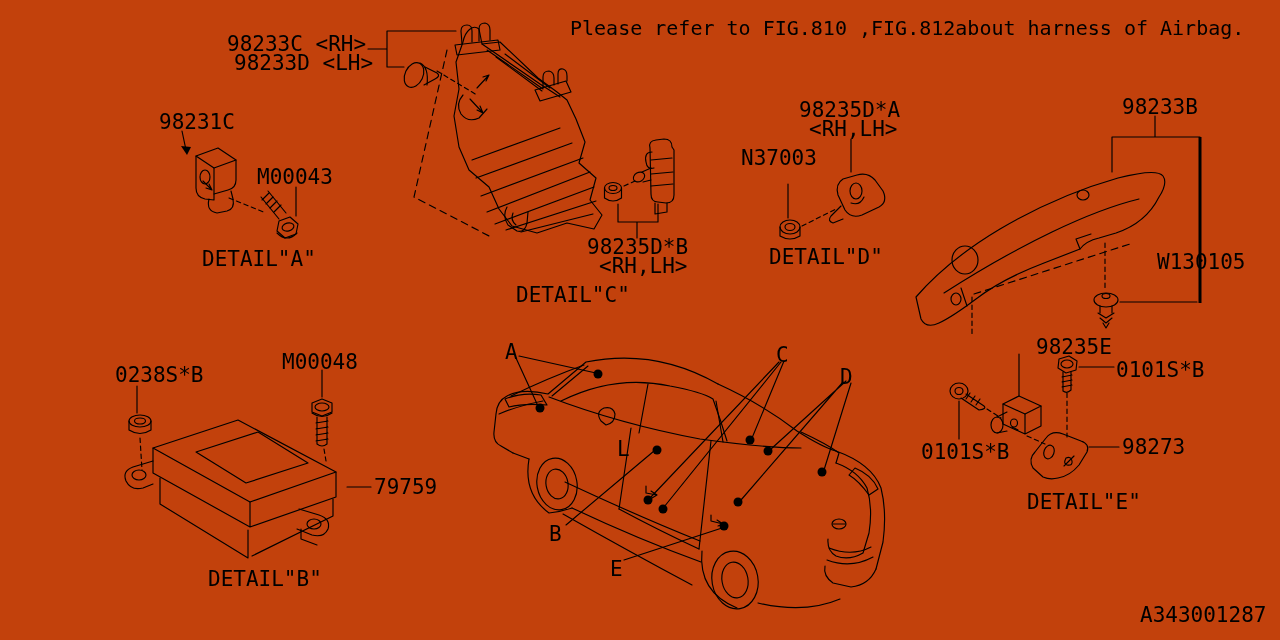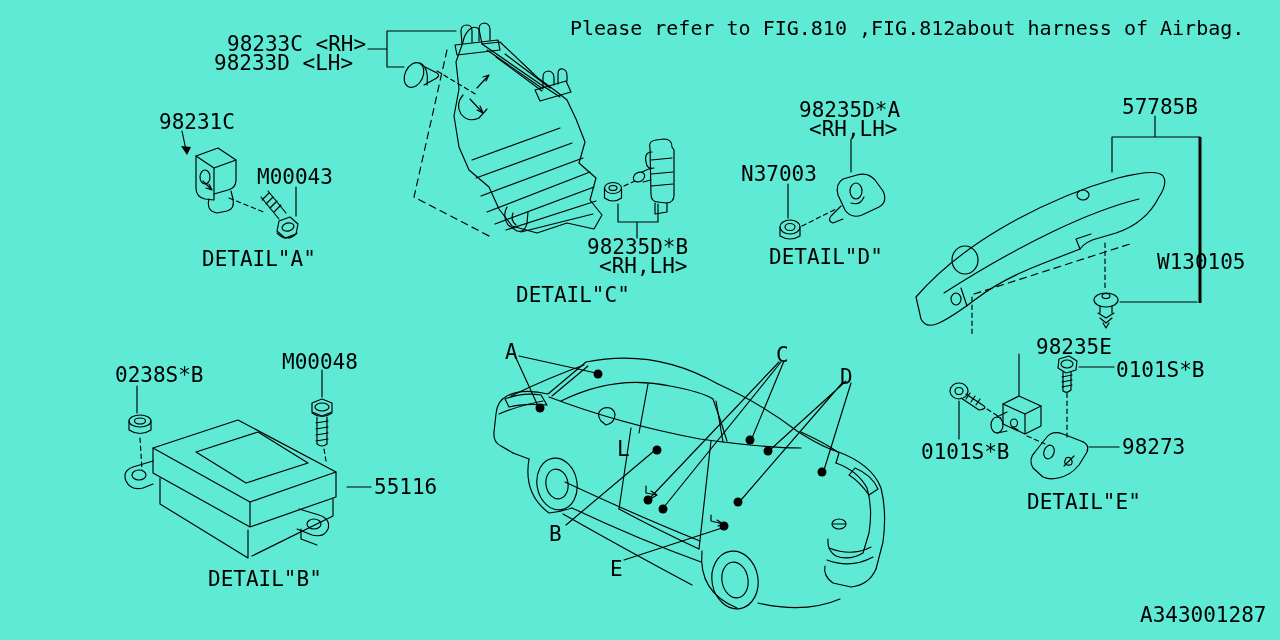--- a/index.html
+++ b/index.html
@@ -1,16 +1,16 @@
 <!DOCTYPE html>
 <html><head>
 <meta charset="utf-8">
 <style>
   html,body{margin:0;padding:0;background:#fff;}
-  .stage{position:relative;width:1280px;height:640px;background:#5eead4;overflow:hidden;
+  .stage{position:relative;width:1280px;height:640px;background:#c2410c;overflow:hidden;
          font-family:"DejaVu Sans Mono","Liberation Mono",monospace;}
   .stage svg{position:absolute;left:0;top:0;}
   .lbl{position:absolute;font-size:21px;line-height:1.05;color:#000;white-space:pre;
        letter-spacing:0px;}
   .note{font-size:20px;}
   .ln{stroke:#000;fill:none;stroke-width:1.15;stroke-linecap:round;stroke-linejoin:round;}
   .thk{stroke:#000;fill:none;stroke-width:3;}
   .dsh{stroke:#000;fill:none;stroke-width:1.15;stroke-dasharray:7 5;stroke-linecap:round;}
   .dsh2{stroke:#000;fill:none;stroke-width:1.15;stroke-dasharray:4.5 3.5;stroke-linecap:round;}
   .dot{fill:#000;stroke:none;}
@@ -235,46 +235,46 @@
     <circle class="dot" cx="648" cy="500" r="4.5"></circle>
     <circle class="dot" cx="663" cy="509" r="4.5"></circle>
     <circle class="dot" cx="738" cy="502" r="4.5"></circle>
     <circle class="dot" cx="724" cy="526" r="4.5"></circle>
   </g>
 </svg>
 
 <div class="lbl note" style="left:570px;top:18px">Please refer to FIG.810 ,FIG.812about harness of Airbag.</div>
 
 <div class="lbl" style="left:227px;top:33px">98233C &lt;RH&gt;</div>
-<div class="lbl" style="left:214px;top:52px">98233D &lt;LH&gt;</div>
+<div class="lbl" style="left:234px;top:52px">98233D &lt;LH&gt;</div>
 <div class="lbl" style="left:159px;top:111px">98231C</div>
 <div class="lbl" style="left:257px;top:166px">M00043</div>
 <div class="lbl" style="left:202px;top:248px">DETAIL"A"</div>
 
 <div class="lbl" style="left:587px;top:236px">98235D*B</div>
 <div class="lbl" style="left:599px;top:255px">&lt;RH,LH&gt;</div>
 <div class="lbl" style="left:516px;top:284px">DETAIL"C"</div>
 
 <div class="lbl" style="left:799px;top:99px">98235D*A</div>
 <div class="lbl" style="left:809px;top:118px">&lt;RH,LH&gt;</div>
-<div class="lbl" style="left:741px;top:163px">N37003</div>
+<div class="lbl" style="left:741px;top:147px">N37003</div>
 <div class="lbl" style="left:769px;top:246px">DETAIL"D"</div>
 
-<div class="lbl" style="left:1122px;top:96px">57785B</div>
+<div class="lbl" style="left:1122px;top:96px">98233B</div>
 <div class="lbl" style="left:1157px;top:251px">W130105</div>
 
 <div class="lbl" style="left:1036px;top:336px">98235E</div>
 <div class="lbl" style="left:1116px;top:359px">0101S*B</div>
 <div class="lbl" style="left:921px;top:441px">0101S*B</div>
 <div class="lbl" style="left:1122px;top:436px">98273</div>
 <div class="lbl" style="left:1027px;top:491px">DETAIL"E"</div>
 
 <div class="lbl" style="left:115px;top:364px">0238S*B</div>
 <div class="lbl" style="left:282px;top:351px">M00048</div>
-<div class="lbl" style="left:374px;top:476px">55116</div>
+<div class="lbl" style="left:374px;top:476px">79759</div>
 <div class="lbl" style="left:208px;top:568px">DETAIL"B"</div>
 
 <div class="lbl" style="left:505px;top:341px">A</div>
 <div class="lbl" style="left:549px;top:523px">B</div>
 <div class="lbl" style="left:776px;top:344px">C</div>
 <div class="lbl" style="left:840px;top:366px">D</div>
 <div class="lbl" style="left:610px;top:558px">E</div>
 <div class="lbl" style="left:617px;top:438px">L</div>
 
 <div class="lbl" style="left:1140px;top:604px">A343001287</div>

